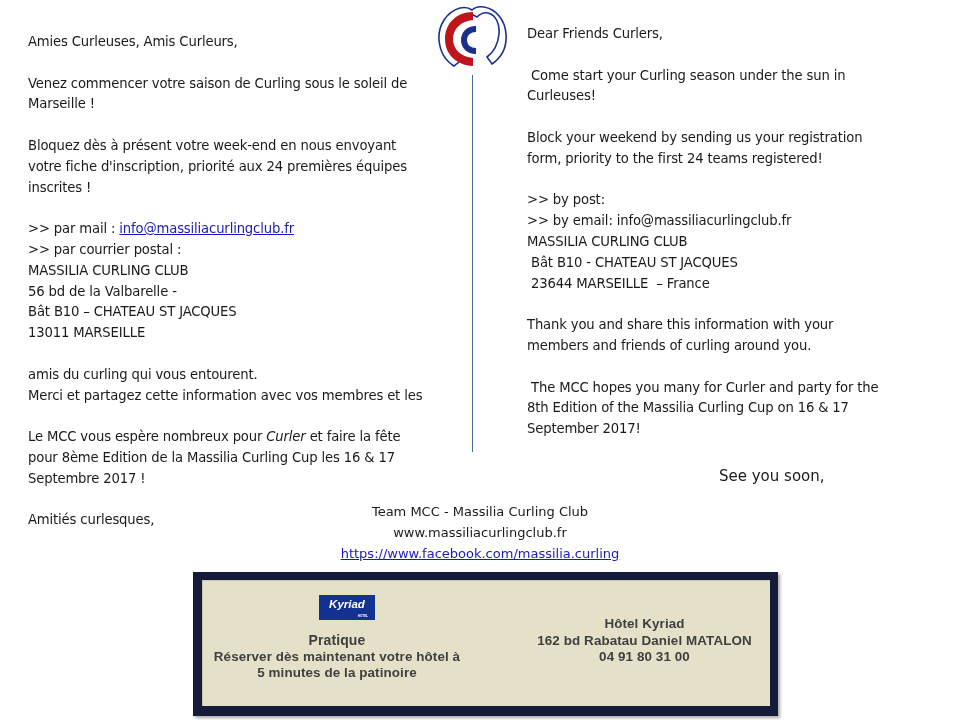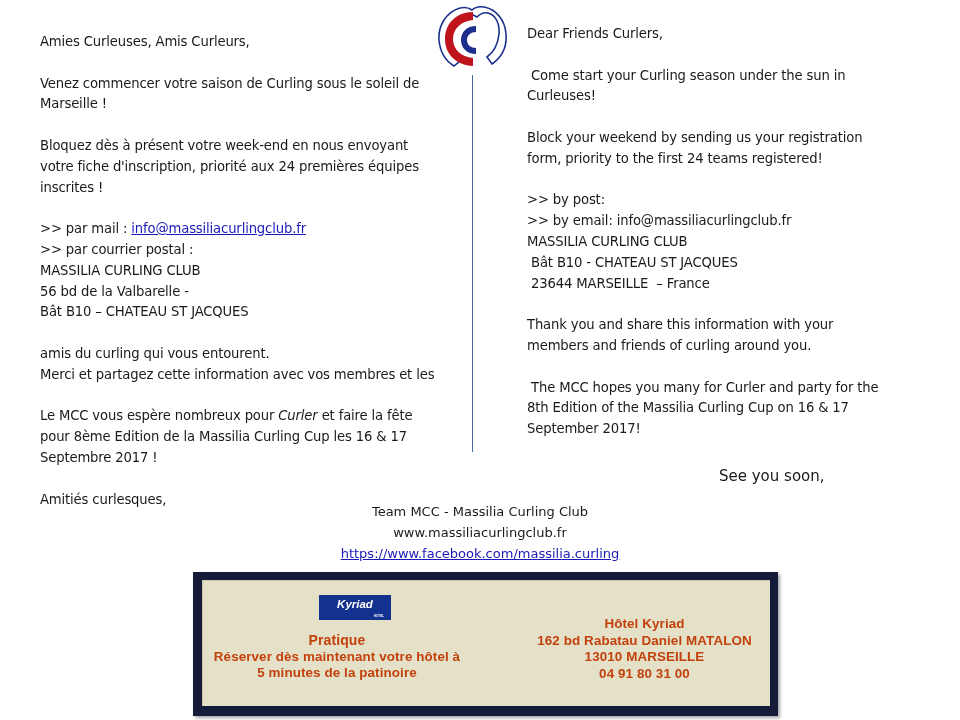--- a/index.html
+++ b/index.html
@@ -10,21 +10,21 @@
     }
     .col {
       position: absolute;
       font-size: 13.2px;
       line-height: 20.8px;
       letter-spacing: -0.15px;
       white-space: nowrap;
     }
     .col p { margin: 0; }
     .col .gap { height: 20.8px; }
-    #left-col { left: 28px; top: 32px; width: 440px; margin-left: 12px; }
+    #left-col { left: 28px; top: 32px; width: 440px; }
     #right-col { left: 527px; top: 24px; width: 410px; }
     a.link { color: #1a1ab8; text-decoration: underline; }
     .it { font-style: italic; }
     #divider {
       position: absolute; left: 472px; top: 75px; width: 1px; height: 377px;
       background: #4a6a9a;
     }
     #logo { position: absolute; left: 436px; top: 4px; width: 72px; height: 66px; }
     #signoff {
       position: absolute; left: 719px; top: 466px; font-size: 15px; line-height: 20.8px;
@@ -38,28 +38,28 @@
       position: absolute; left: 193px; top: 572px; width: 585px; height: 144px;
       background: #141c3a; box-shadow: 2px 2px 3px rgba(0,0,0,0.35);
     }
     #banner-panel {
       position: absolute; left: 9px; top: 8px; width: 568px; height: 126px;
       background: #e4e1c8;
       box-shadow: inset 1px 1px 0 #c9c6ad;
     }
     .bn-text {
       position: absolute; font-family: "Liberation Sans", "DejaVu Sans", sans-serif;
-      color: #c2410c; font-size: 13.4px; line-height: 16.5px; text-align: center;
+      color: #404040; font-size: 13.4px; line-height: 16.5px; text-align: center;
       font-weight: bold; letter-spacing: 0.1px;
     }
     #bn-left { left: 0; top: 52px; width: 270px; }
     #bn-left .pratique { font-size: 14px; }
     #bn-right { left: 320px; top: 36px; width: 245px; }
     #kyriad-logo {
-      position: absolute; left: 117px; top: 15px; width: 72px; height: 25px;
+      position: absolute; left: 117px; top: 15px; width: 56px; height: 25px;
       background: #13318e; color: #fff; text-align: center;
       font-family: "Liberation Sans", sans-serif; font-weight: bold; font-style: italic;
       font-size: 11.5px; line-height: 18px;
     }
     #kyriad-logo .sub { position: absolute; right: 7px; bottom: 2px; font-size: 3px; line-height: 3px; font-style: normal; }
   </style>
 </head>
 <body>
 
 <svg id="logo" viewBox="0 0 72 66">
@@ -83,20 +83,21 @@
   <p>votre fiche  d'inscription, priorité aux 24 premières équipes</p>
   <p>inscrites !</p>
   <div class="gap"></div>
   <p>
     <span>&gt;&gt; par mail : </span><a class="link">info@massiliacurlingclub.fr</a>
   </p>
   <p>&gt;&gt; par courrier postal :</p>
   <p>MASSILIA CURLING CLUB</p>
   <p>56 bd de la Valbarelle   -</p>
   <p>Bât B10 – CHATEAU ST JACQUES</p>
+  <p>13011 MARSEILLE</p>
   <div class="gap"></div>
   <p>amis du curling qui vous entourent.</p>
   <p>Merci et partagez cette information avec vos membres et les</p>
   <div class="gap"></div>
   <p><span>Le MCC vous espère nombreux pour </span><span class="it">Curler</span><span> et faire la fête</span></p>
   <p>pour 8ème Edition de la Massilia Curling Cup les 16 &amp; 17</p>
   <p>Septembre 2017 !</p>
   <div class="gap"></div>
   <p>Amitiés curlesques,</p>
 </div>
@@ -139,17 +140,16 @@
       <span class="sub">HOTEL</span>
     </div>
     <div id="bn-left" class="bn-text">
       <div class="pratique">Pratique</div>
       <div>Réserver dès maintenant votre hôtel à</div>
       <div>5 minutes de la patinoire</div>
     </div>
     <div id="bn-right" class="bn-text">
       <div>Hôtel Kyriad</div>
       <div>162 bd Rabatau Daniel MATALON</div>
-      <div>13010 MARSEILLE</div>
       <div>04 91 80 31 00</div>
     </div>
   </div>
 </div>
 
 </body></html>

